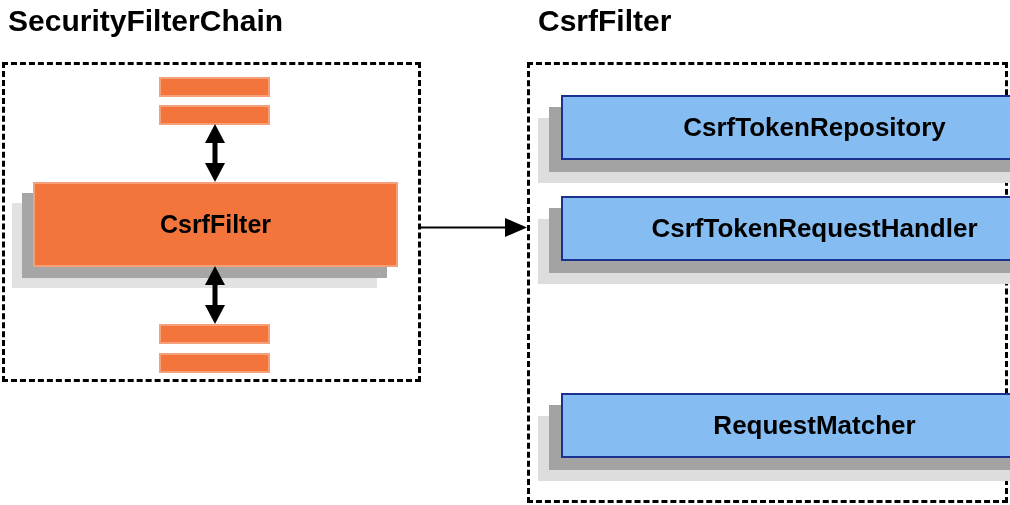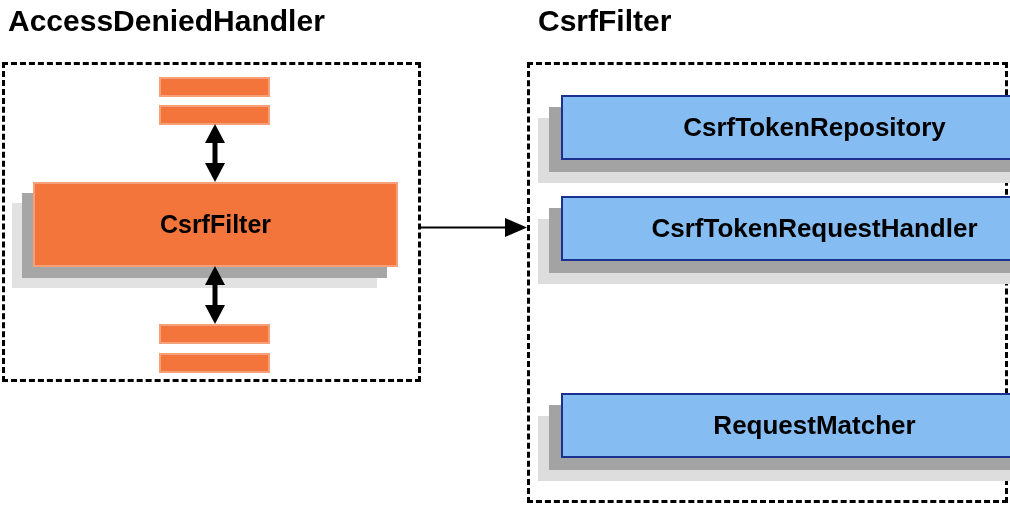--- a/index.html
+++ b/index.html
@@ -75,21 +75,21 @@
     color: #000000;
   }
 
   svg { display: block; }
 </style>
 </head>
 <body>
 
 <div class="canvas">
 
-  <div class="abs panel-title title-left">AccessDeniedHandler</div>
+  <div class="abs panel-title title-left">SecurityFilterChain</div>
 
   <div class="abs panel-title title-right">CsrfFilter</div>
 
   <div class="abs dashed-box left-dashed"></div>
 
   <div class="abs orange-bar" style="top:77px"></div>
   <div class="abs orange-bar" style="top:105px"></div>
 
   <div class="abs" style="left:199px; top:124px; width:32px; height:58px;">
     <svg width="32" height="58" viewBox="0 0 32 58">

